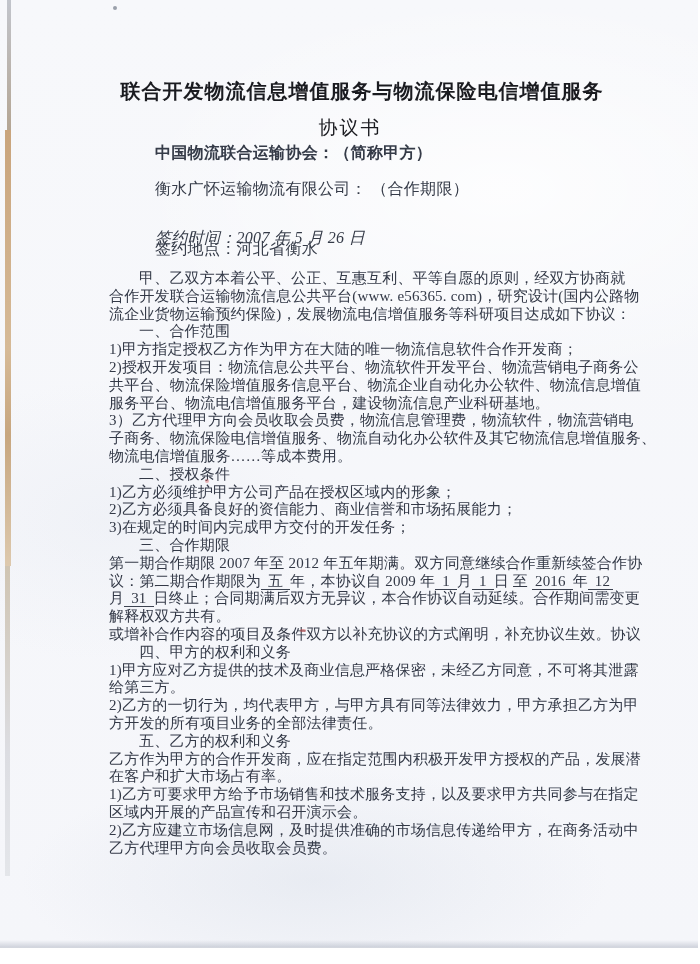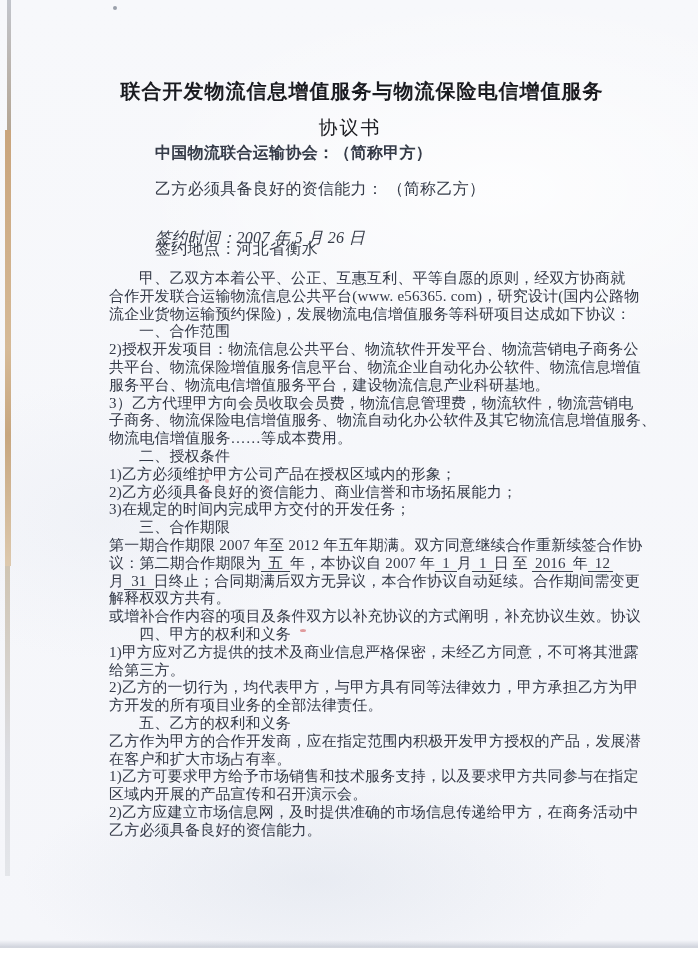--- a/index.html
+++ b/index.html
@@ -66,57 +66,58 @@
 </style>
 </head>
 <body>
 
 <div class="paper">
 
   <div class="doc-title">联合开发物流信息增值服务与物流保险电信增值服务</div>
   <div class="doc-subtitle">协议书</div>
 
   <div class="pre-line pre-a">中国物流联合运输协会：（简称甲方）</div>
-  <div class="pre-line pre-b">乙方必须具备良好的资信能力： （简称乙方）</div>
+  <div class="pre-line pre-b">衡水广怀运输物流有限公司： （合作期限）</div>
   <div class="pre-line pre-place">签约地点：河北省衡水</div>
   <div class="pre-line pre-date">签约时间：2007 年 5 月 26 日</div>
 
   <div class="body-text">
       <div class="bline ind"><span>甲、乙双方本着公平、公正、互惠互利、平等自愿的原则，经双方协商就</span></div>
       <div class="bline"><span>合作开发联合运输物流信息公共平台(www. e56365. com)，研究设计(国内公路物</span></div>
       <div class="bline"><span>流企业货物运输预约保险)，发展物流电信增值服务等科研项目达成如下协议：</span></div>
       <div class="bline ind"><span>一、合作范围</span></div>
+      <div class="bline"><span>1)甲方指定授权乙方作为甲方在大陆的唯一物流信息软件合作开发商；</span></div>
       <div class="bline"><span>2)授权开发项目：物流信息公共平台、物流软件开发平台、物流营销电子商务公</span></div>
       <div class="bline"><span>共平台、物流保险增值服务信息平台、物流企业自动化办公软件、物流信息增值</span></div>
       <div class="bline"><span>服务平台、物流电信增值服务平台，建设物流信息产业科研基地。</span></div>
       <div class="bline"><span>3）乙方代理甲方向会员收取会员费，物流信息管理费，物流软件，物流营销电</span></div>
       <div class="bline"><span>子商务、物流保险电信增值服务、物流自动化办公软件及其它物流信息增值服务、</span></div>
       <div class="bline"><span>物流电信增值服务……等成本费用。</span></div>
       <div class="bline ind"><span>二、授权条件</span></div>
       <div class="bline"><span>1)乙方必须维护甲方公司产品在授权区域内的形象；</span></div>
       <div class="bline"><span>2)乙方必须具备良好的资信能力、商业信誉和市场拓展能力；</span></div>
       <div class="bline"><span>3)在规定的时间内完成甲方交付的开发任务；</span></div>
       <div class="bline ind"><span>三、合作期限</span></div>
       <div class="bline"><span>第一期合作期限 2007 年至 2012 年五年期满。双方同意继续合作重新续签合作协</span></div>
-      <div class="bline"><span>议：第二期合作期限为</span><span class="u"> 五 </span><span>年，本协议自 2007 年</span><span class="u"> 1 </span><span>月</span><span class="u"> 1 </span><span>日 至 </span><span class="u"> 2016 </span><span>年</span><span class="u"> 12</span></div>
+      <div class="bline"><span>议：第二期合作期限为</span><span class="u"> 五 </span><span>年，本协议自 2009 年</span><span class="u"> 1 </span><span>月</span><span class="u"> 1 </span><span>日 至 </span><span class="u"> 2016 </span><span>年</span><span class="u"> 12</span></div>
       <div class="bline"><span>月</span><span class="u"> 31 </span><span>日终止；合同期满后双方无异议，本合作协议自动延续。合作期间需变更</span></div>
       <div class="bline"><span>解释权双方共有。</span></div>
       <div class="bline"><span>或增补合作内容的项目及条件双方以补充协议的方式阐明，补充协议生效。协议</span></div>
       <div class="bline ind"><span>四、甲方的权利和义务</span></div>
       <div class="bline"><span>1)甲方应对乙方提供的技术及商业信息严格保密，未经乙方同意，不可将其泄露</span></div>
       <div class="bline"><span>给第三方。</span></div>
       <div class="bline"><span>2)乙方的一切行为，均代表甲方，与甲方具有同等法律效力，甲方承担乙方为甲</span></div>
       <div class="bline"><span>方开发的所有项目业务的全部法律责任。</span></div>
       <div class="bline ind"><span>五、乙方的权利和义务</span></div>
       <div class="bline"><span>乙方作为甲方的合作开发商，应在指定范围内积极开发甲方授权的产品，发展潜</span></div>
       <div class="bline"><span>在客户和扩大市场占有率。</span></div>
       <div class="bline"><span>1)乙方可要求甲方给予市场销售和技术服务支持，以及要求甲方共同参与在指定</span></div>
       <div class="bline"><span>区域内开展的产品宣传和召开演示会。</span></div>
       <div class="bline"><span>2)乙方应建立市场信息网，及时提供准确的市场信息传递给甲方，在商务活动中</span></div>
-      <div class="bline"><span>乙方必须具备良好的资信能力。</span></div>
+      <div class="bline"><span>乙方代理甲方向会员收取会员费。</span></div>
     </div>
 
   <div class="edge-strip-top"></div>
   <div class="edge-strip-tan"></div>
   <div class="edge-strip-low"></div>
   <div class="paper-bottom-shadow"></div>
   <div class="speck speck-gray" style="left:113px; top:6px;"></div>
   <div class="speck speck-red1" style="left:300px; top:629px;"></div>
   <div class="speck speck-red2" style="left:205px; top:479px;"></div>
 </div>

